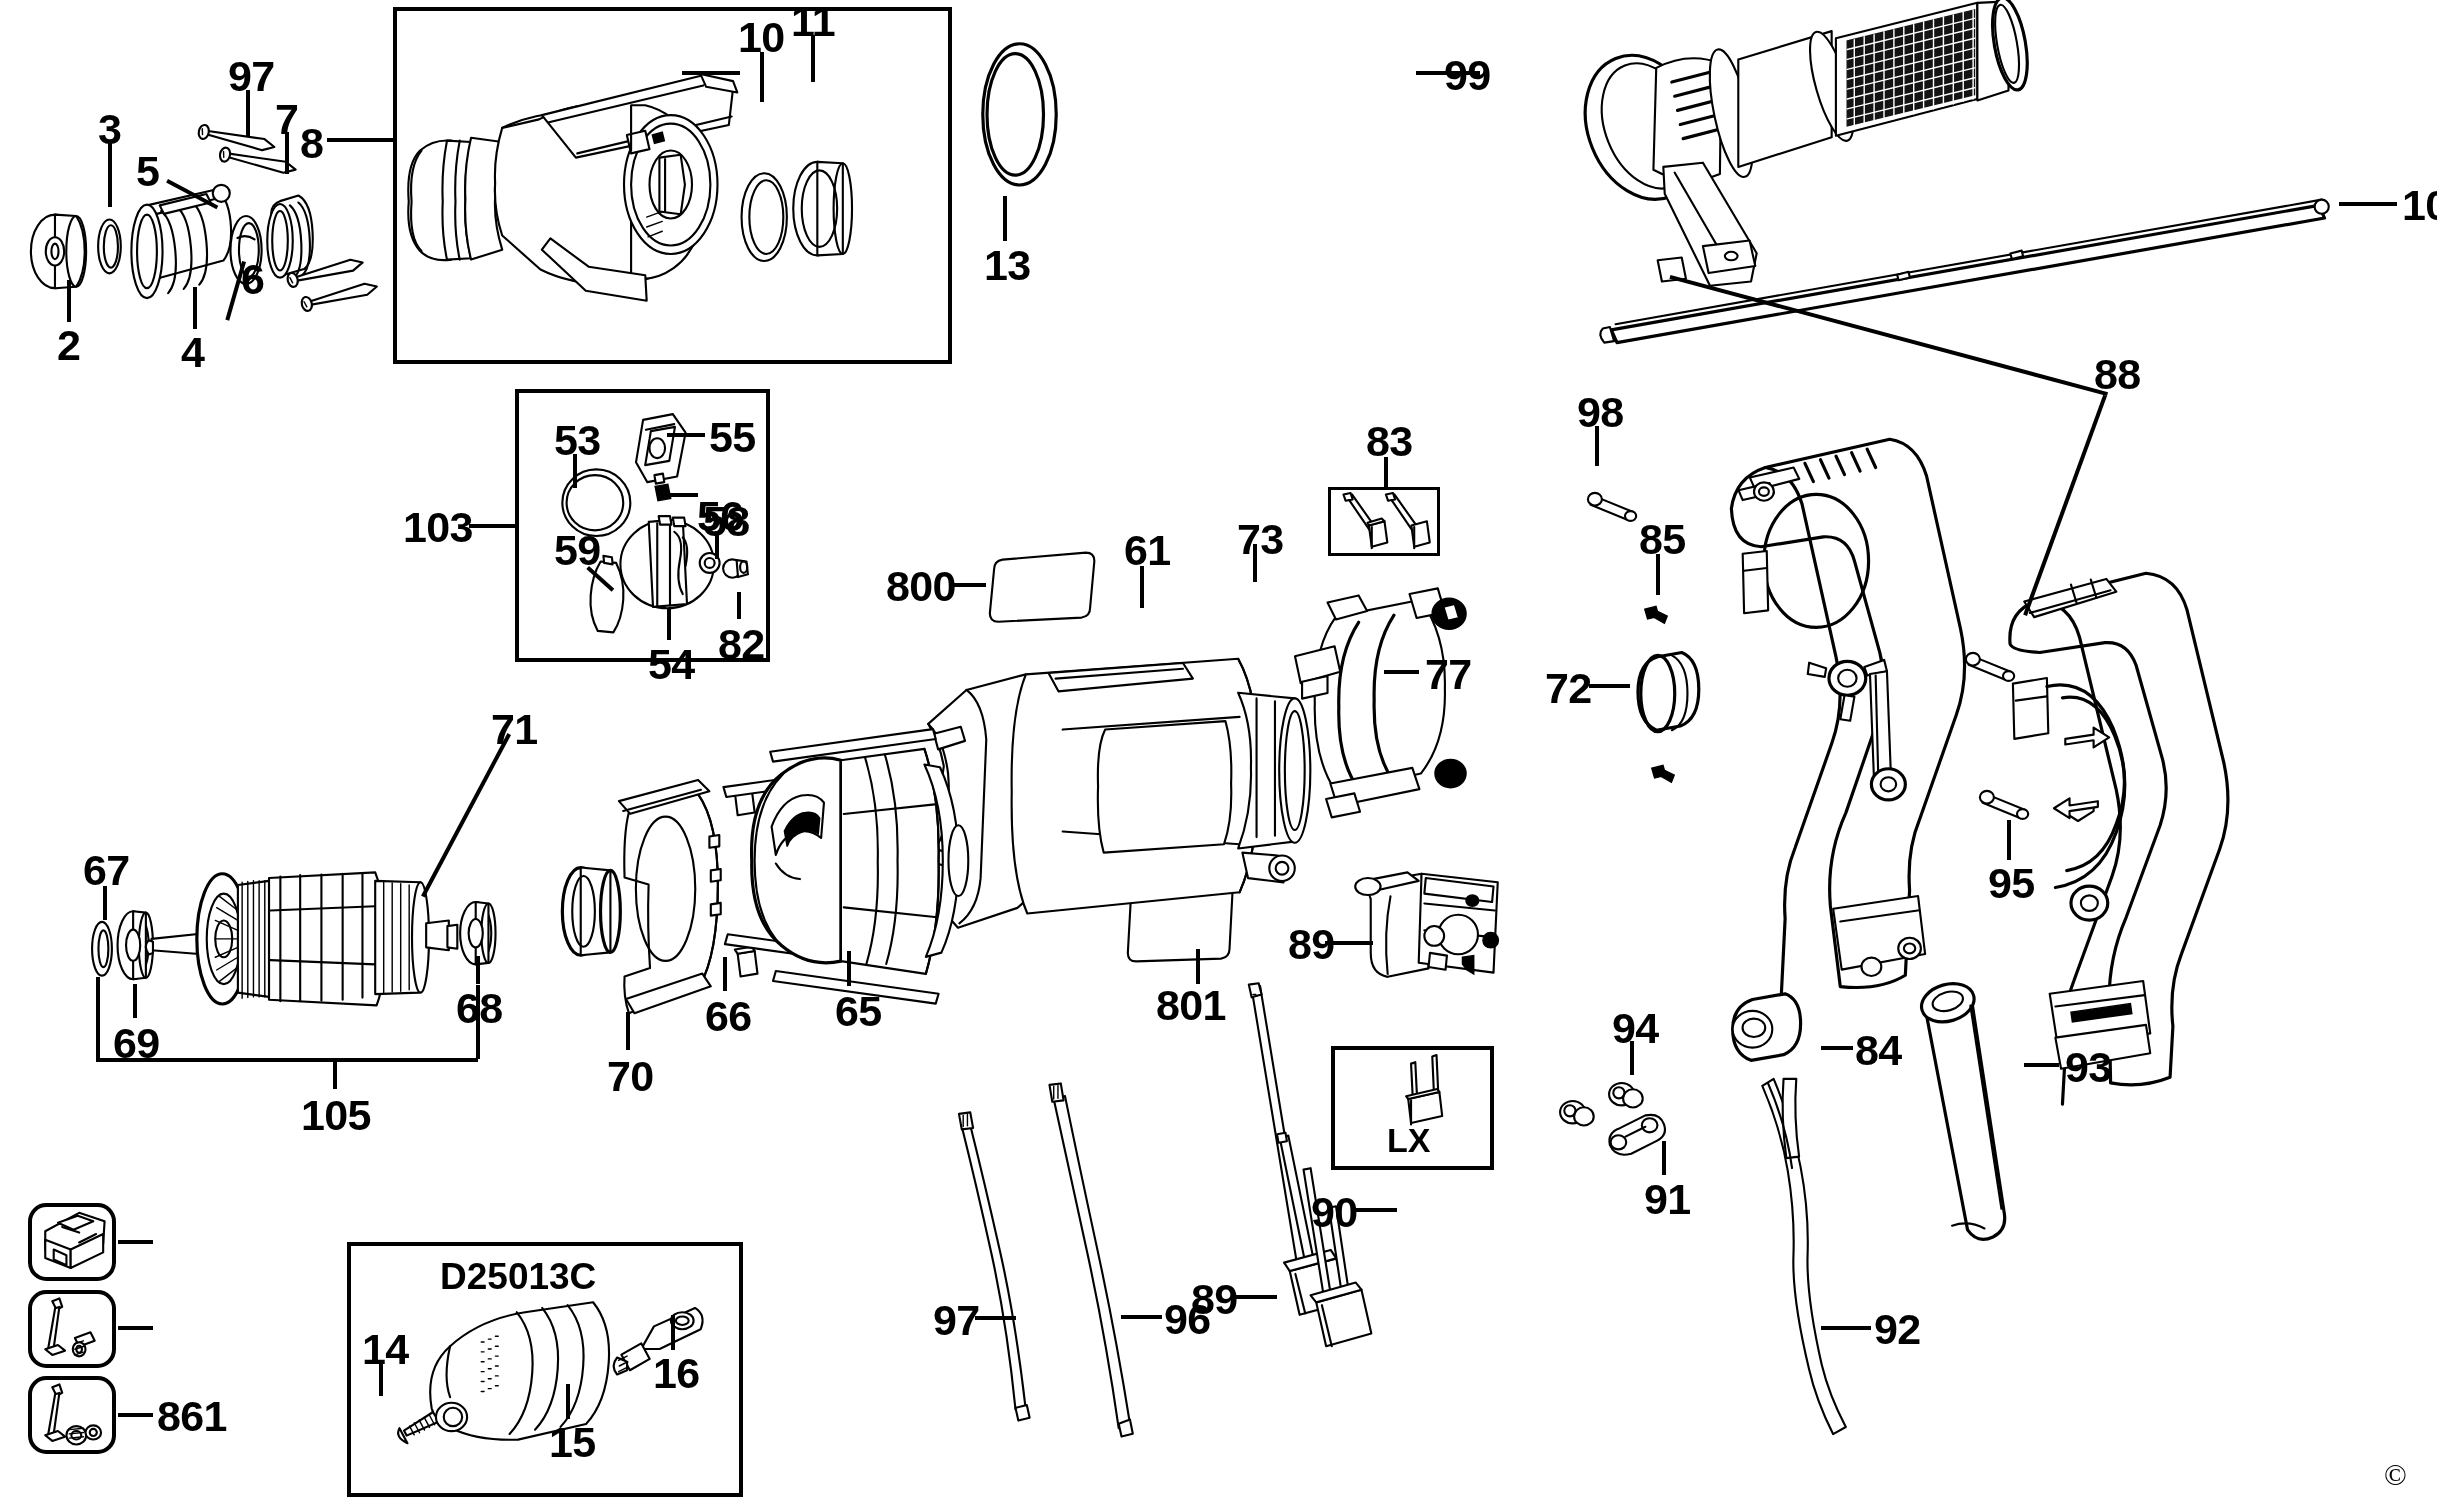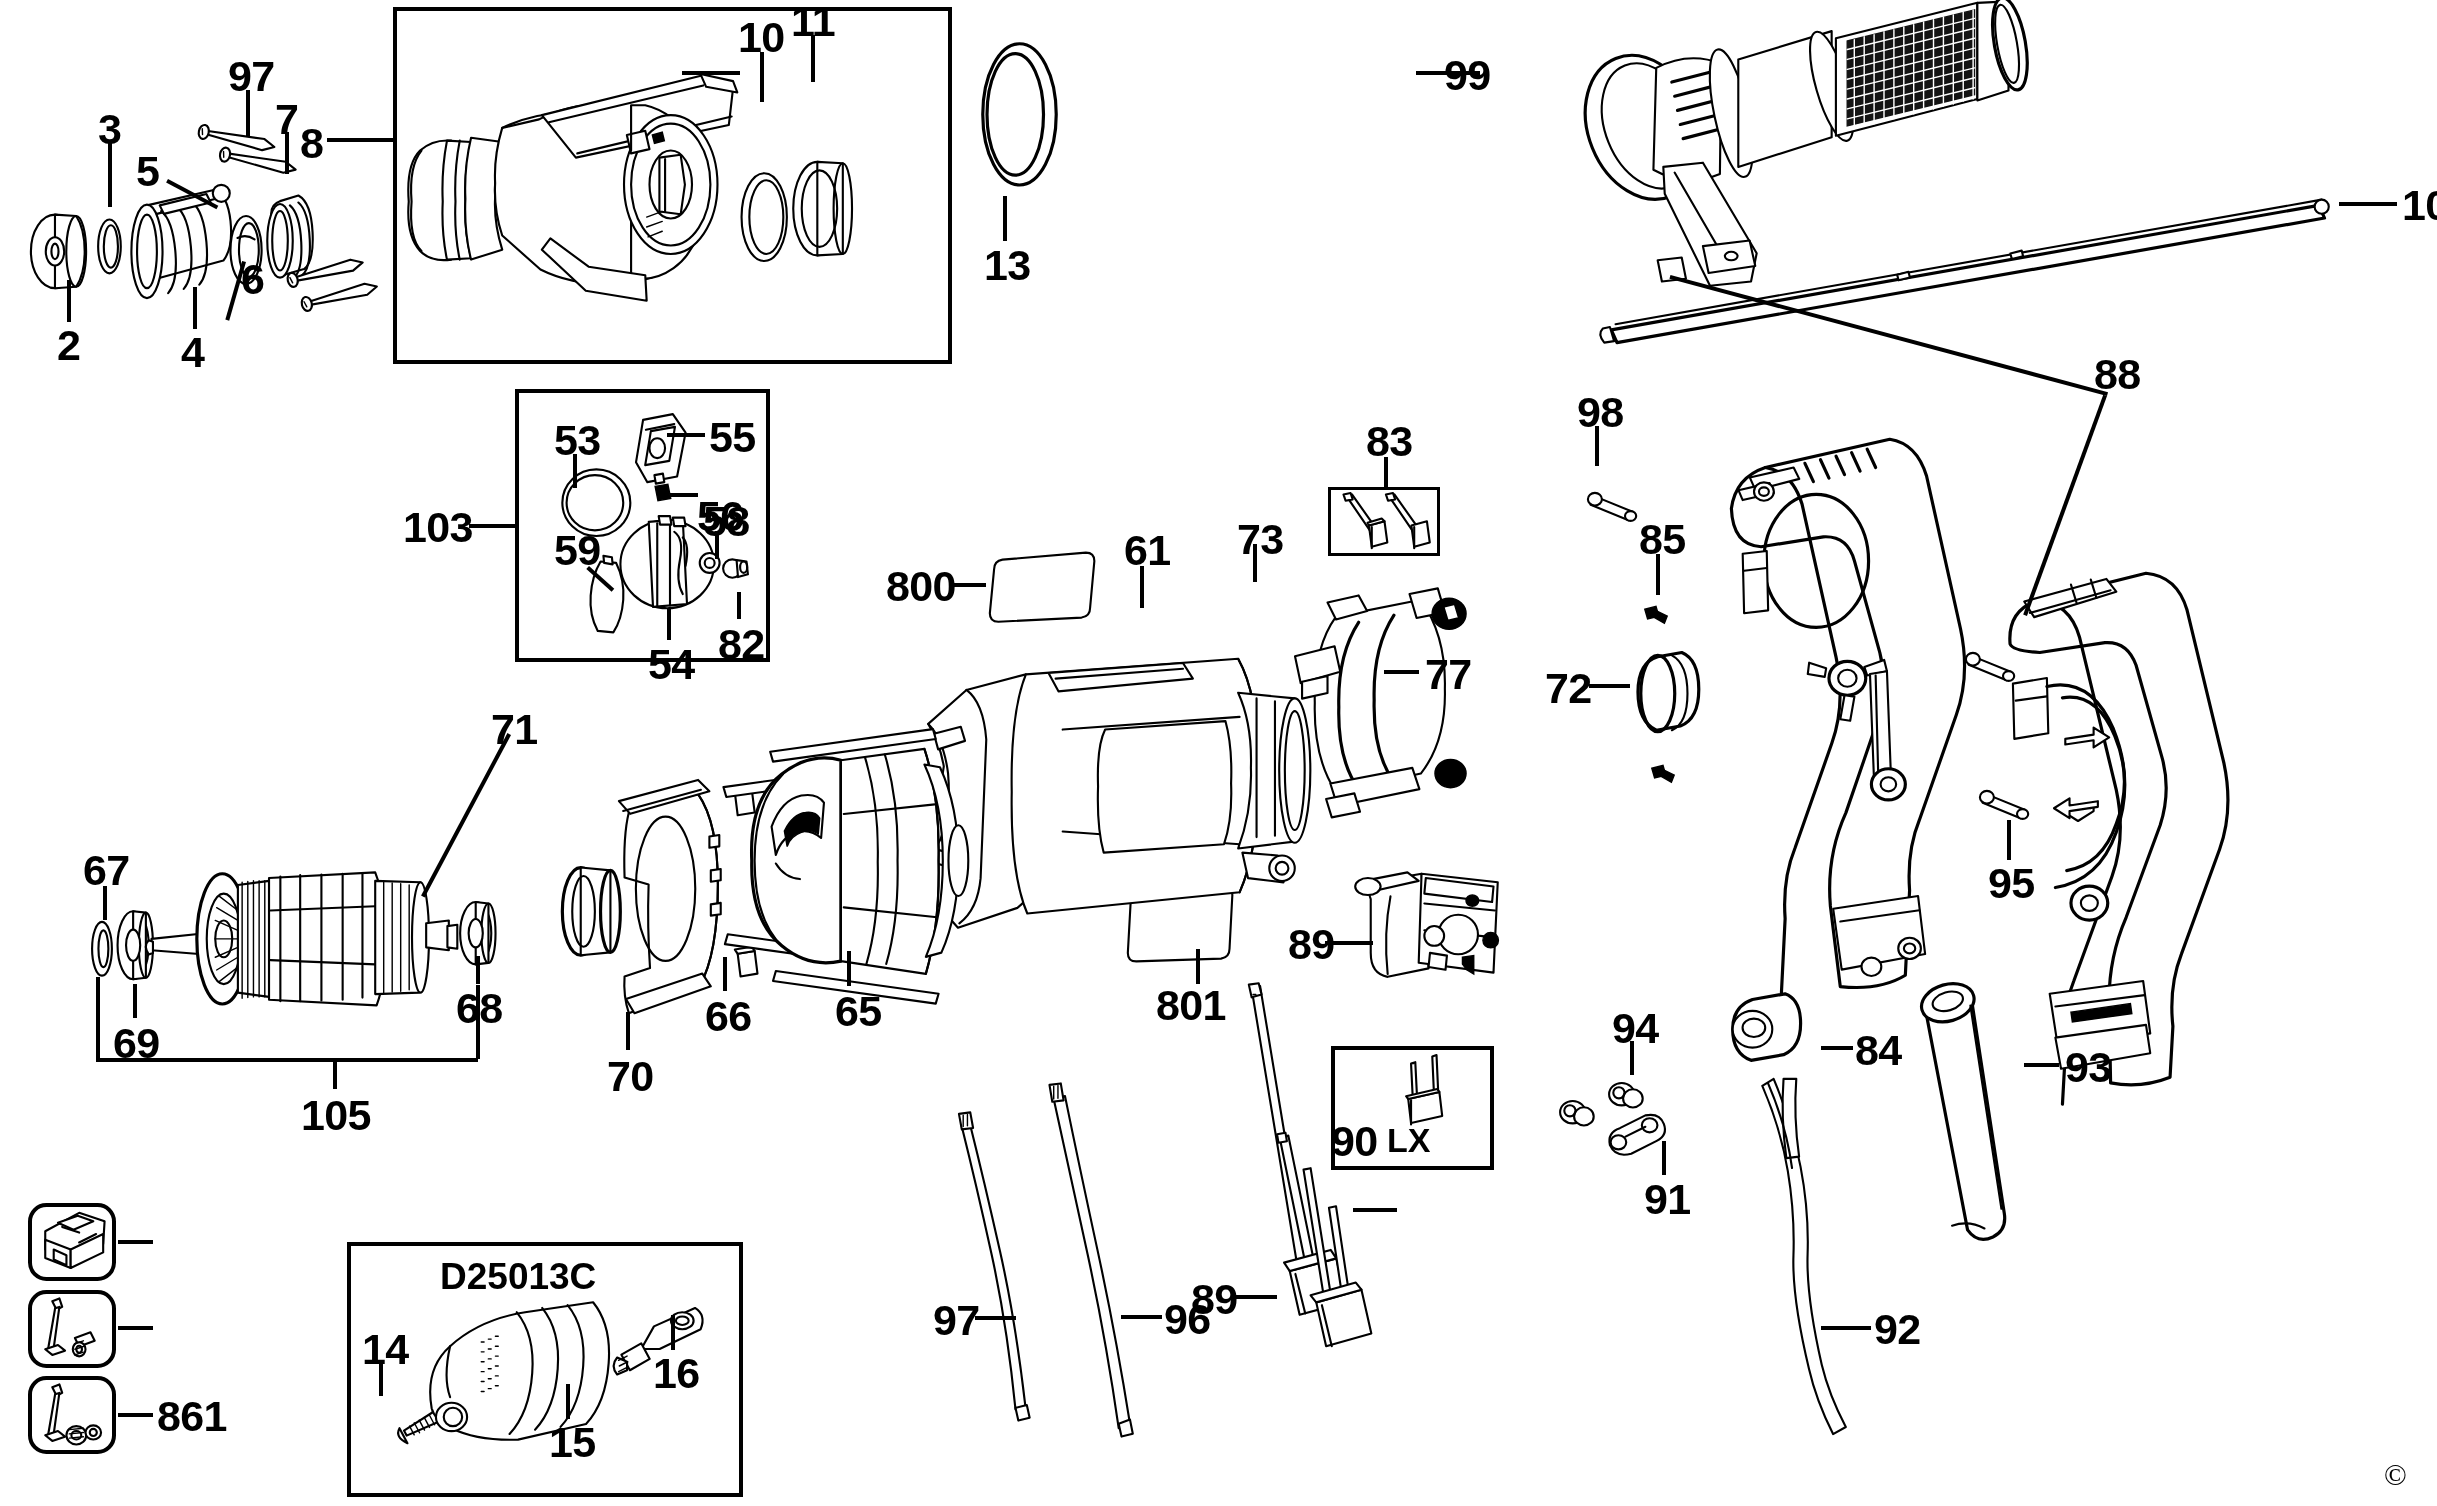--- a/index.html
+++ b/index.html
@@ -873,21 +873,21 @@
   <div class="cal" style="left:83px;top:849px;">67</div>
   <div class="cal" style="left:113px;top:1022px;">69</div>
   <div class="cal" style="left:301px;top:1094px;">105</div>
   <div class="cal" style="left:456px;top:987px;">68</div>
   <div class="cal" style="left:491px;top:708px;">71</div>
   <div class="cal" style="left:607px;top:1055px;">70</div>
   <div class="cal" style="left:705px;top:995px;">66</div>
   <div class="cal" style="left:835px;top:990px;">65</div>
 
   <div class="cal" style="left:1191px;top:1278px;">89</div>
-  <div class="cal" style="left:1311px;top:1120px;padding-left:20px;">90</div>
+  <div class="cal" style="left:1311px;top:1191px;">90</div>
   <div class="cal" style="left:933px;top:1299px;">97</div>
   <div class="cal" style="left:1164px;top:1298px;">96</div>
 
   <div class="cal" style="left:362px;top:1328px;">14</div>
   <div class="cal" style="left:549px;top:1421px;">15</div>
   <div class="cal" style="left:653px;top:1352px;">16</div>
 
   <div class="cal" style="left:157px;top:1222px;"></div>
   <div class="cal" style="left:157px;top:1309px;"></div>
   <div class="cal" style="left:157px;top:1395px;">861</div>

